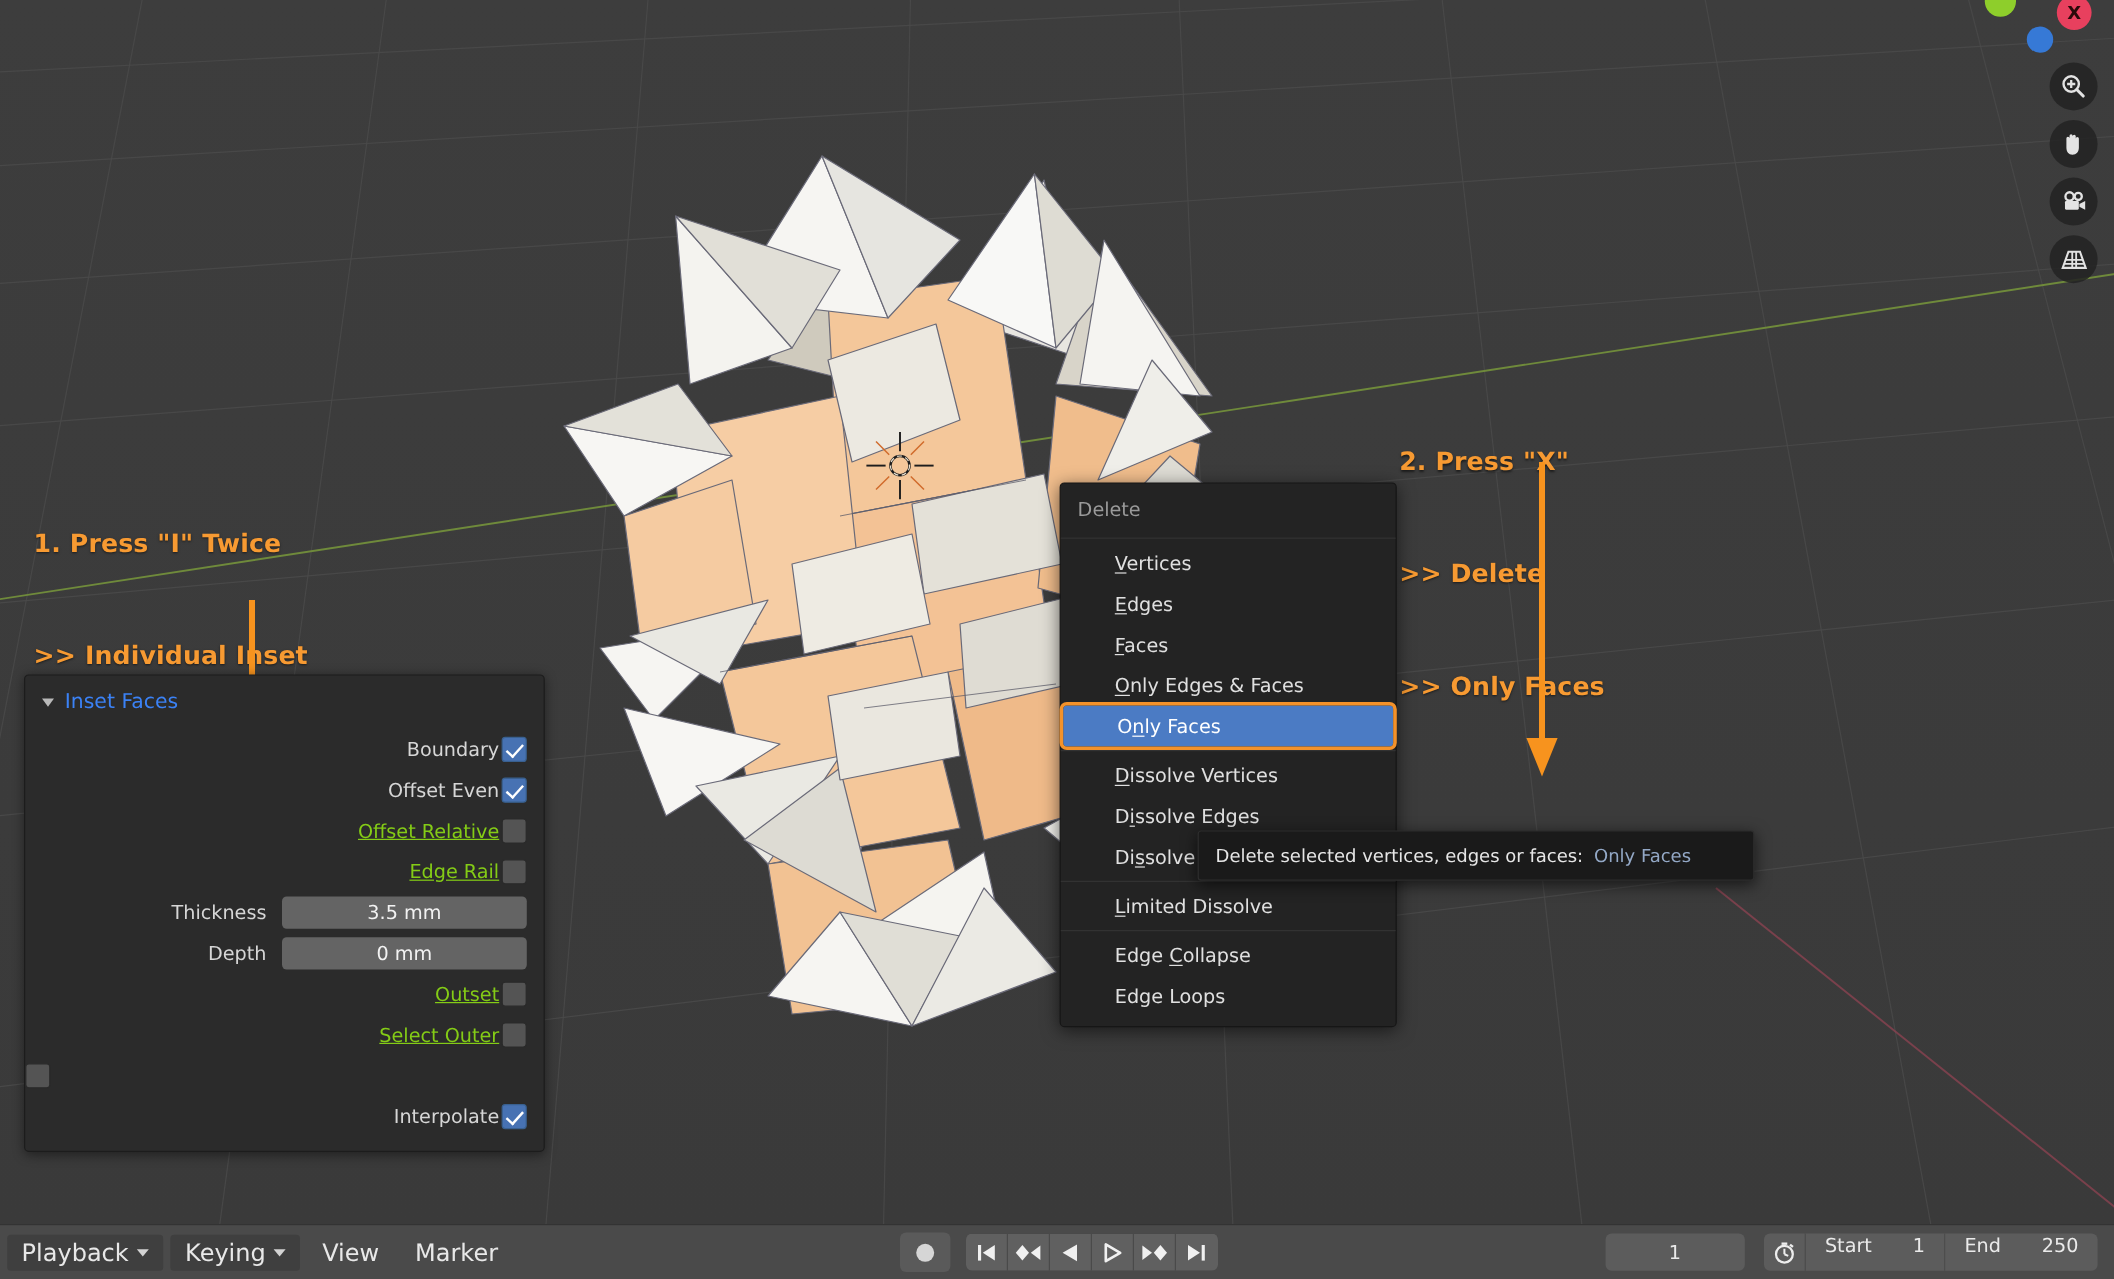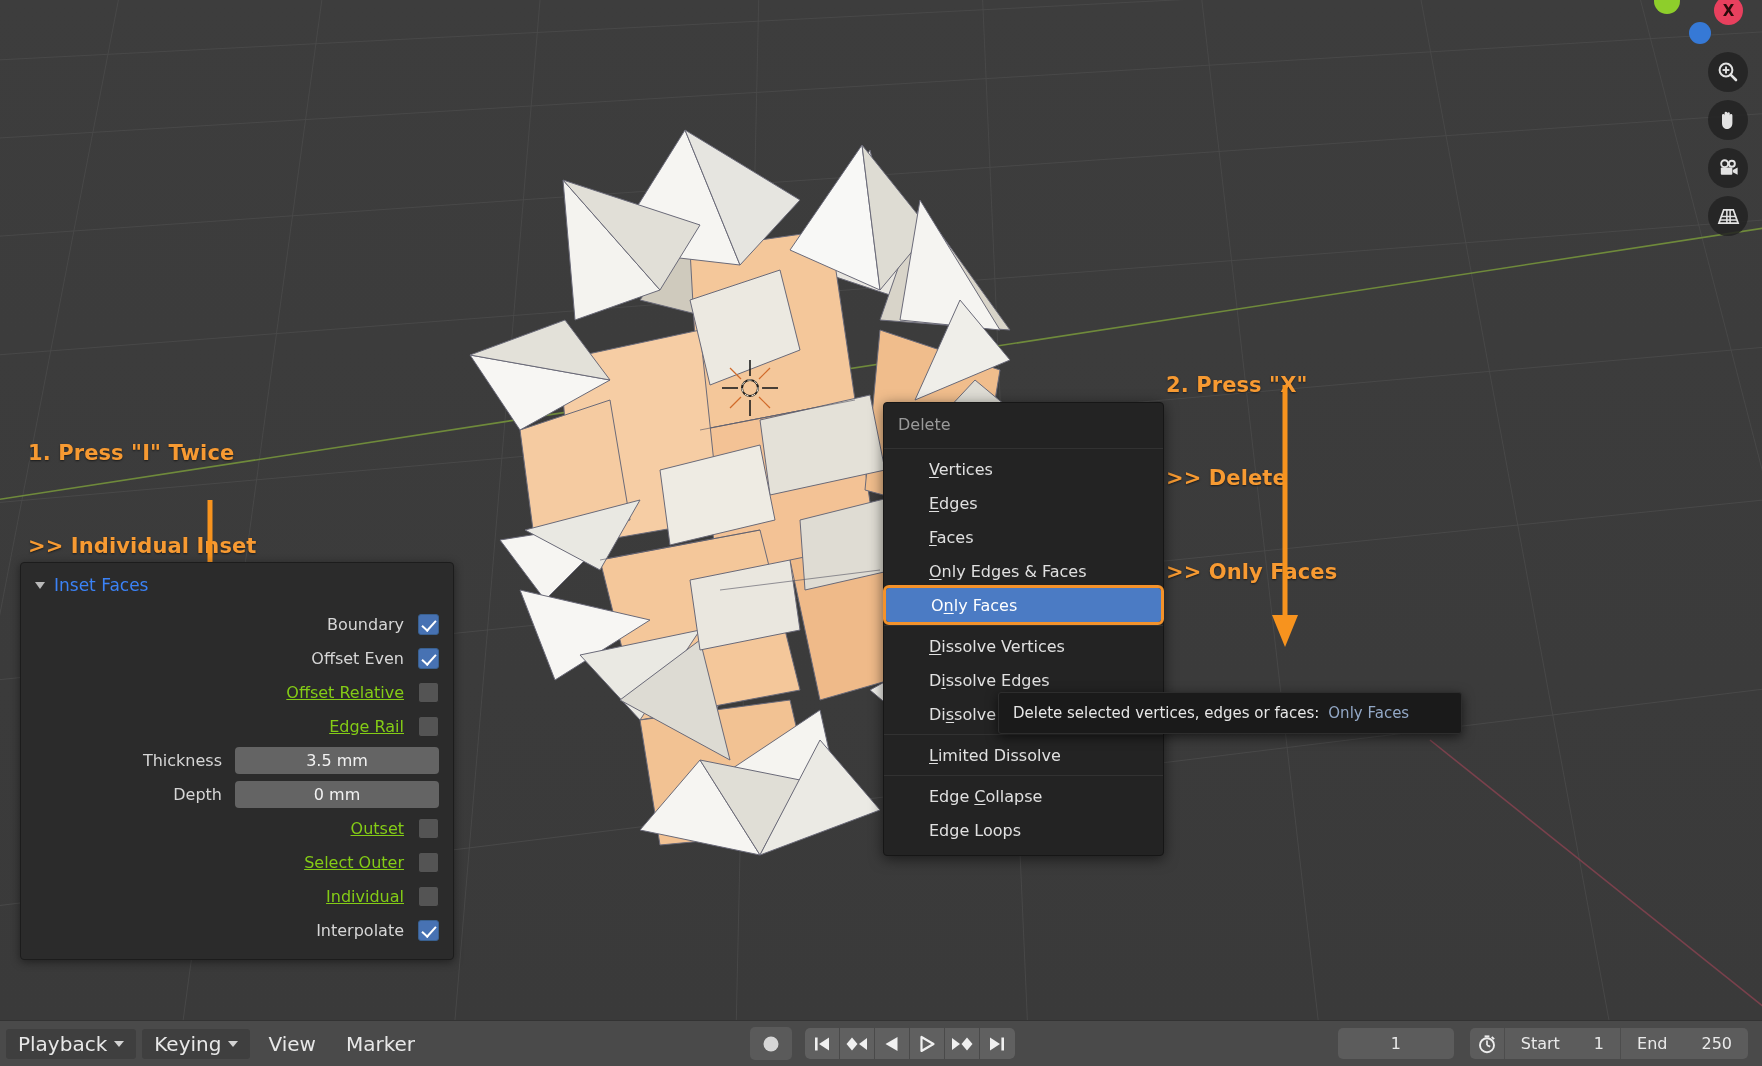--- a/index.html
+++ b/index.html
@@ -70,21 +70,21 @@
     border-right: 5.5px solid transparent;
     border-top: 7px solid #b9b9b9;
   }
   .panel-title { color: #3b82f6; font-size: 17px; }
 
   .prow {
     display: flex; align-items: center;
     height: 30px; margin-top: 4px; padding-right: 14px;
   }
   .prow-label {
-    flex: 1; text-align: right; padding-right: 14px;
+    flex: 1; text-align: right; padding-right: 2px;
     font-size: 16px; color: #d6d6d6; white-space: nowrap;
   }
   .prow-label.dim { color: #84cc16; text-decoration: underline; }
   .chk {
     width: 21px; height: 21px; border-radius: 3px;
     background: #545454; border: 1px solid #2a2a2a;
     position: relative; cursor: pointer; flex: none;
   }
   .chk.on { background: #4772b3; border-color: #39608f; }
   .chk.on::after {
@@ -184,21 +184,21 @@
   .tl-stop {
     width: 34px; height: 31px; background: #5c5c5c;
     display: flex; align-items: center; justify-content: center;
     cursor: pointer; border-radius: 5px 0 0 5px;
   }
   .tl-range {
     display: flex; align-items: center; height: 31px;
     background: #5c5c5c; border-radius: 0 5px 5px 0;
   }
   .tl-cell {
-    display: flex; align-items: center; gap: 34px;
+    display: flex; align-items: flex-start; gap: 34px;
     padding: 0 16px; height: 31px; color: #eaeaea; font-size: 16px;
     cursor: pointer; border-left: 1px solid #4d4d4d;
   }
 </style>
 </head>
 <body>
 
 <div id="app">
 
   <div id="viewport">
@@ -393,21 +393,20 @@
       </div>
       <div class="prow">
         <span class="prow-label dim">Outset</span>
         <span class="chk"></span>
       </div>
       <div class="prow">
         <span class="prow-label dim">Select Outer</span>
         <span class="chk"></span>
       </div>
       <div class="prow">
-        <span class="prow-label dim">Individual</span>
         <span class="chk"></span>
       </div>
       <div class="prow">
         <span class="prow-label">Interpolate</span>
         <span class="chk on"></span>
       </div>
     </div>
 
     <div id="delete-menu">
       <div class="menu-title">Delete</div>

